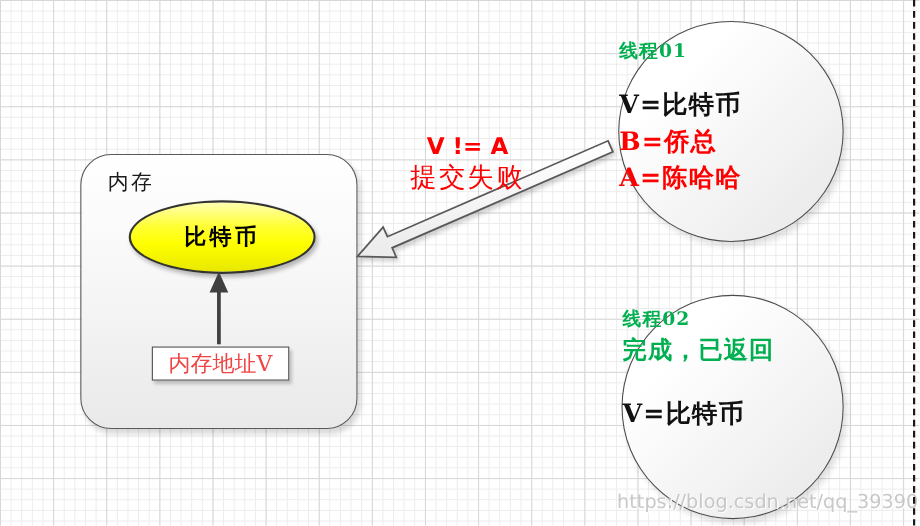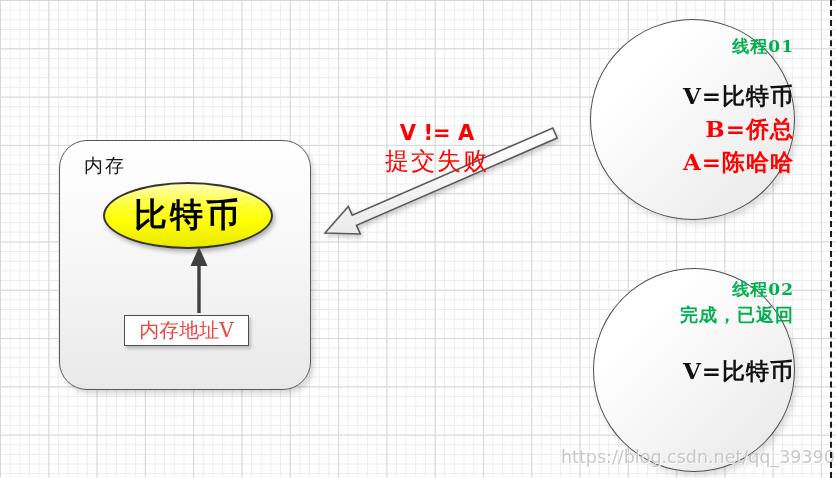--- a/index.html
+++ b/index.html
@@ -12,77 +12,76 @@
       linear-gradient(to right, #d7d7d7 1px, transparent 1px),
       linear-gradient(to bottom, #d7d7d7 1px, transparent 1px),
       linear-gradient(to right, #ececec 1px, transparent 1px),
       linear-gradient(to bottom, #ececec 1px, transparent 1px);
     background-size:48.3px 48.3px, 48.3px 48.3px, 9.66px 9.66px, 9.66px 9.66px;
     font-family:"DejaVu Serif", serif;
   }
 
   
   .memory-box{
-    position:absolute;left:59px;top:140px;width:250px;height:248px;
+    position:absolute;left:73px;top:140px;width:250px;height:248px;
     border:1.6px solid #595959;border-radius:28px;
     background:linear-gradient(to bottom,#ffffff 0%,#f7f7f7 45%,#e9e9e9 100%);
     box-shadow:3px 4px 5px rgba(0,0,0,0.15);
   }
   .memory-label{
     position:absolute;left:24px;top:12px;
     font-size:19px;color:#1a1a1a;letter-spacing:2px;
   }
   .bitcoin-ellipse{
     position:absolute;left:43px;top:41px;width:166px;height:63px;
     border-radius:50%;
     border:2px solid #333333;
     background:linear-gradient(180deg,#ffffb3 0%,#ffff33 35%,#ffff00 60%,#e8e800 100%);
     box-shadow:2px 3px 4px rgba(0,0,0,0.28);
     display:flex;align-items:center;justify-content:center;
   }
-  .bitcoin-label{font-size:33px;font-weight:bold;color:#000;letter-spacing:3px;}
+  .bitcoin-label{font-size:20px;font-weight:bold;color:#000;letter-spacing:3px;}
   .address-box{
     position:absolute;left:64px;top:174px;width:123px;height:29px;
     background:#ffffff;border:1.6px solid #4d4d4d;
     box-shadow:2px 3px 3px rgba(0,0,0,0.2);
     display:flex;align-items:center;justify-content:center;
   }
   .address-label{font-size:20px;color:#ef4444;}
 
   
   .overlay-svg{position:absolute;left:0;top:0;width:836px;height:478px;pointer-events:none;}
   .block-arrow-poly{
     fill:url(#arrowGrad);
     stroke:#595959;stroke-width:1.6;
     filter:drop-shadow(2px 3px 2px rgba(0,0,0,0.18));
   }
 
   
   .fail-text{
-    position:absolute;left:352px;top:120px;width:170px;
+    position:absolute;left:340px;top:120px;width:170px;
     text-align:center;color:#ff0000;
   }
   .fail-line1{font-family:"DejaVu Sans",sans-serif;font-weight:bold;font-size:21px;line-height:26px;}
   .fail-line2{font-weight:normal;font-size:24px;line-height:30px;letter-spacing:2px;}
 
   
   .thread-circle{
     position:absolute;border-radius:50%;
     border:1.6px solid #4d4d4d;
     background:linear-gradient(135deg,#ffffff 25%,#f4f4f4 60%,#e7e7e7 100%);
     box-shadow:3px 4px 6px rgba(0,0,0,0.13);
-    text-align:right;
-    margin-left:28px;
+    text-align:left;
   }
   .thread1{left:562px;top:19px;width:203px;height:199px;}
   .thread2{left:565px;top:268px;width:200px;height:202px;}
   .thread-title{font-size:17px;font-weight:bold;color:#00b050;letter-spacing:1px;}
   .thread1 .thread-title{margin-top:15px;}
   .thread2 .thread-title{margin-top:9px;}
-  .thread-subtitle{font-size:18px;font-weight:bold;color:#00b050;letter-spacing:1px;margin-top:2px;}
+  .thread-subtitle{font-size:22px;font-weight:bold;color:#00b050;letter-spacing:1px;margin-top:2px;}
   .t1-lines{margin-top:21px;}
   .t2-lines{margin-top:27px;}
   .t-line{font-size:23px;line-height:33px;letter-spacing:1px;}
   .t-black{color:#111111;font-weight:bold;}
   .t-red{color:#ff0000;font-weight:bold;}
 
   
   .watermark{
     position:absolute;left:561px;top:447px;width:272px;
     font-family:"DejaVu Sans",sans-serif;

